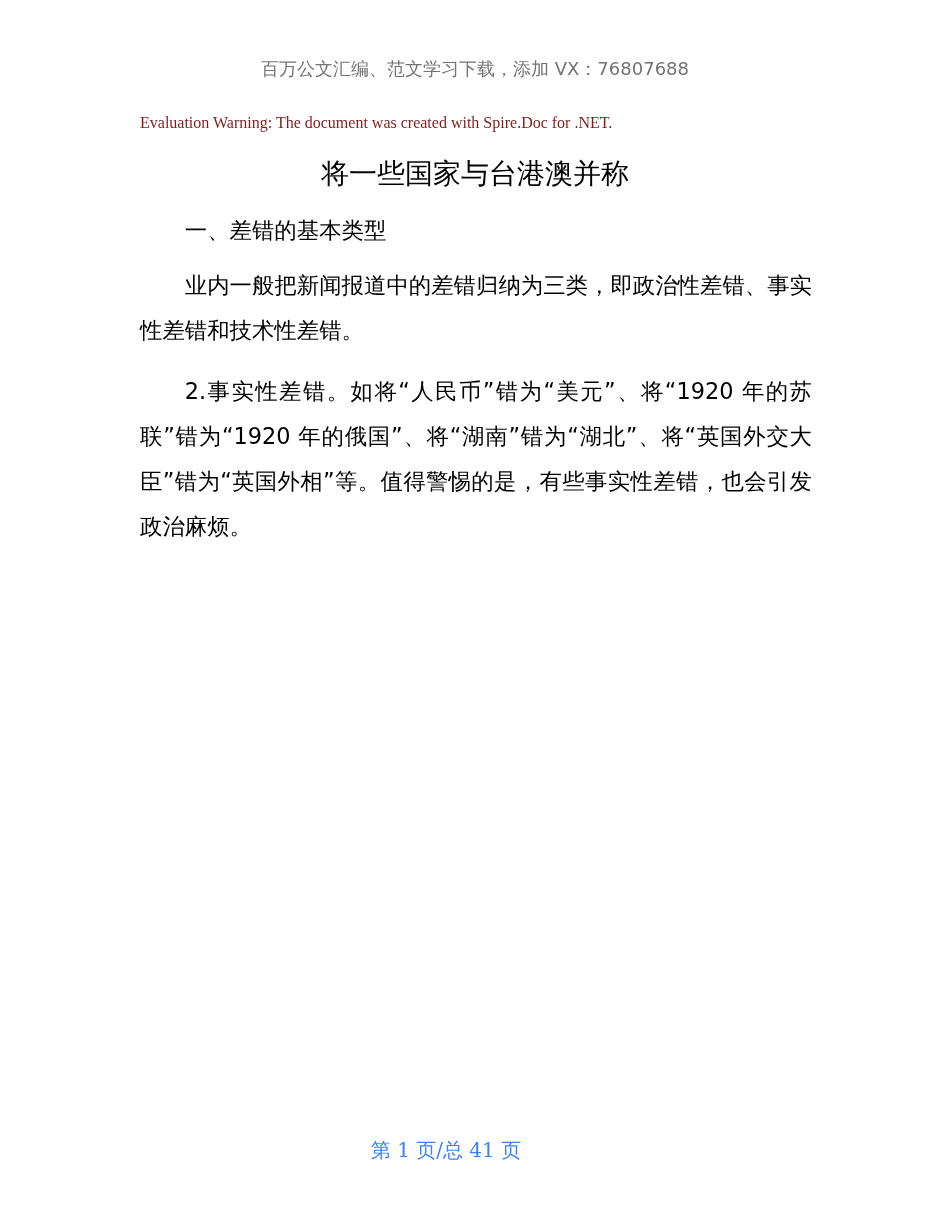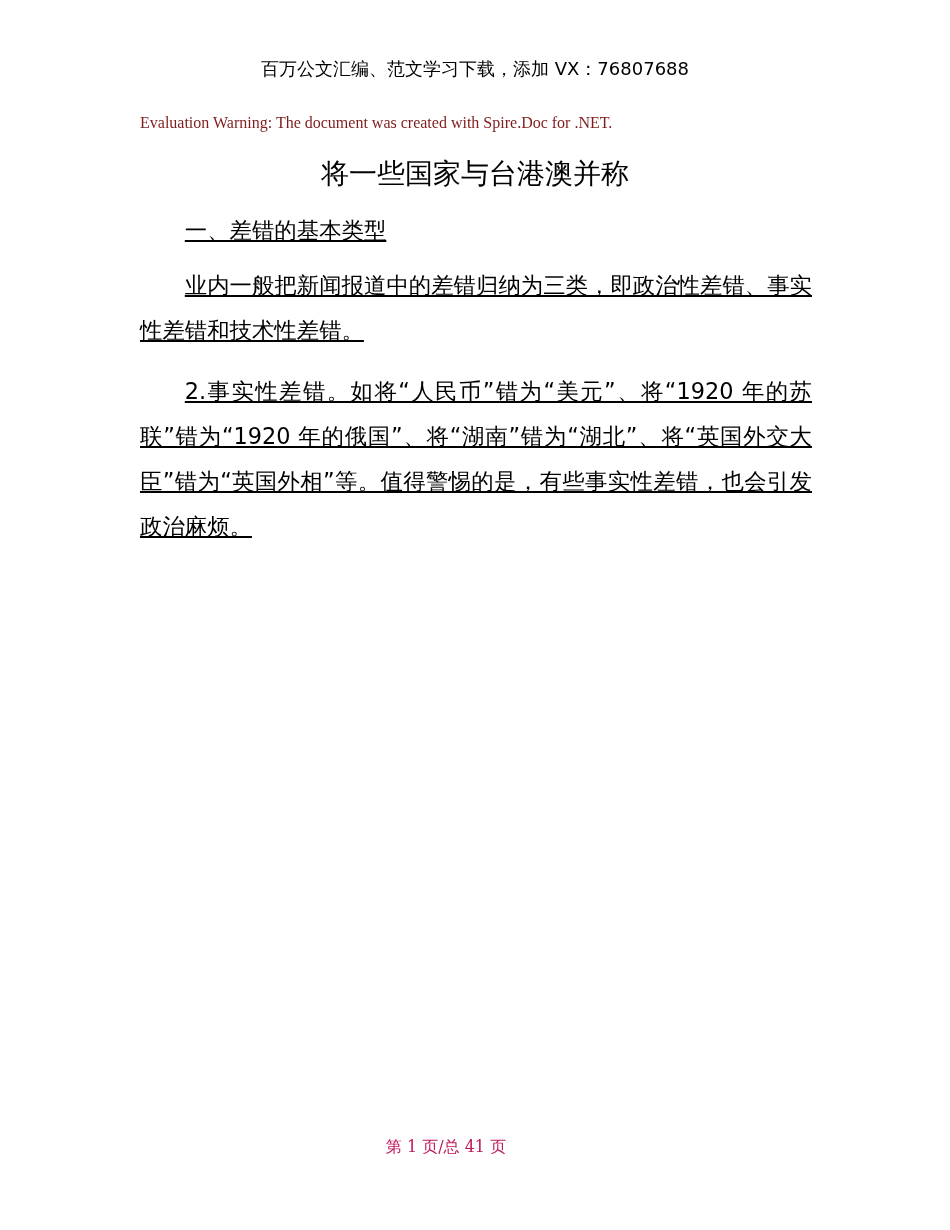--- a/index.html
+++ b/index.html
@@ -1,24 +1,24 @@
 <!DOCTYPE html>
 <html><head>
 <meta charset="utf-8">
 <style>
   html, body { margin: 0; padding: 0; background: #ffffff; }
   body { width: 950px; height: 1230px; position: relative; overflow: hidden; font-family: "DejaVu Sans", sans-serif; color: #000; }
-  .header-banner { position: absolute; top: 57px; left: 0; width: 950px; text-align: center; color: #000000; font-size: 18px; font-family: "DejaVu Sans", sans-serif; }
+  .header-banner { position: absolute; top: 57px; left: 0; width: 950px; text-align: center; color: #737373; font-size: 18px; font-family: "DejaVu Sans", sans-serif; }
   .eval-warning { position: absolute; top: 114px; left: 140px; color: #7f1d1d; font-size: 16px; font-family: "Liberation Serif", "DejaVu Serif", serif; white-space: nowrap; }
   .doc-title { position: absolute; top: 155px; left: 0; width: 950px; text-align: center; font-size: 28px; }
   .content { position: absolute; top: 208px; left: 140px; width: 672px; font-size: 22.4px; line-height: 45px; }
-  .content p { margin: 0 0 0 0; text-indent: 2em; text-align: justify; text-decoration: underline; }
+  .content p { margin: 0 0 0 0; text-indent: 2em; text-align: justify; }
   .content p.section { margin-bottom: 10px; }
   .content p.para { margin-bottom: 16px; }
-  .footer { position: absolute; top: 1137px; left: 0; width: 892px; text-align: center; font-size: 16px; font-family: "DejaVu Serif", serif; color: #be185d; }
+  .footer { position: absolute; top: 1137px; left: 0; width: 892px; text-align: center; font-size: 20px; font-family: "DejaVu Serif", serif; color: #3b82f6; }
 </style>
 </head>
 <body>
 
 <div class="header-banner">百万公文汇编、范文学习下载，添加 VX：76807688</div>
 
 <div class="eval-warning">Evaluation Warning: The document was created with Spire.Doc for .NET.</div>
 
 <div class="doc-title">将一些国家与台港澳并称</div>
 

